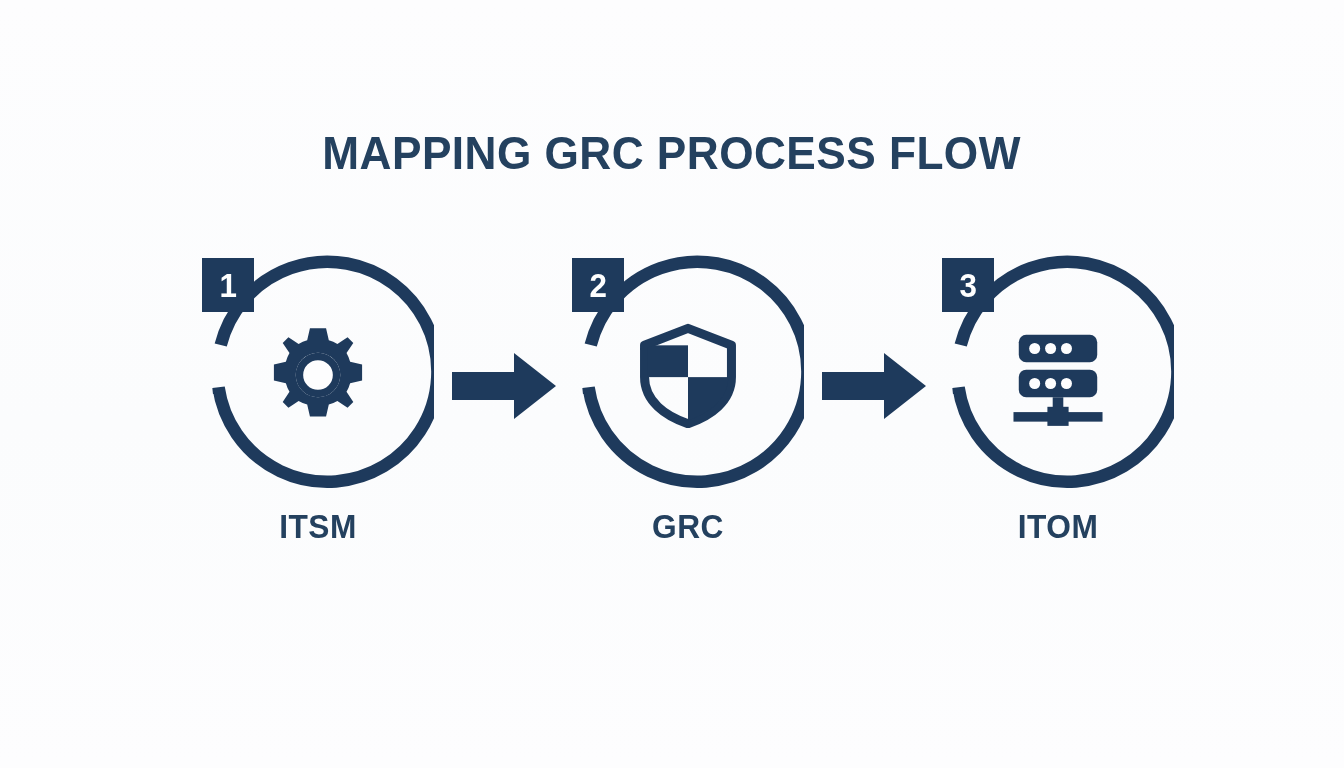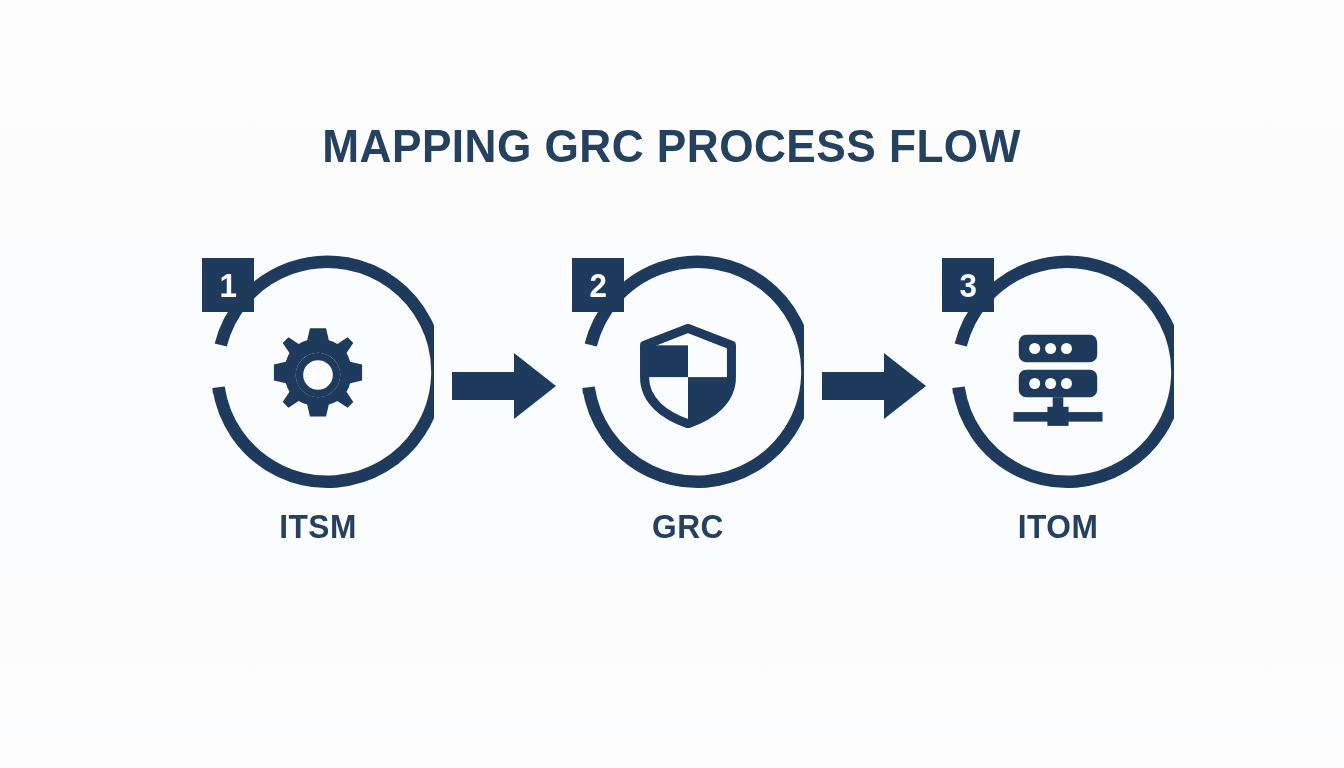--- a/index.html
+++ b/index.html
@@ -17,21 +17,21 @@
 
   #infographic {
     position: absolute;
     inset: 0;
     background: linear-gradient(180deg, #fdfdfe 0%, #fbfcfd 55%, #fdfdfe 100%);
   }
 
   
   .title-wrap {
     position: absolute;
-    top: 87px;
+    top: 94px;
     left: 0;
     width: 1344px;
     text-align: center;
   }
   .title {
     display: inline-block;
     font-family: "Liberation Sans", sans-serif;
     font-weight: 700;
     font-size: 47px;
     letter-spacing: 0.5px;

